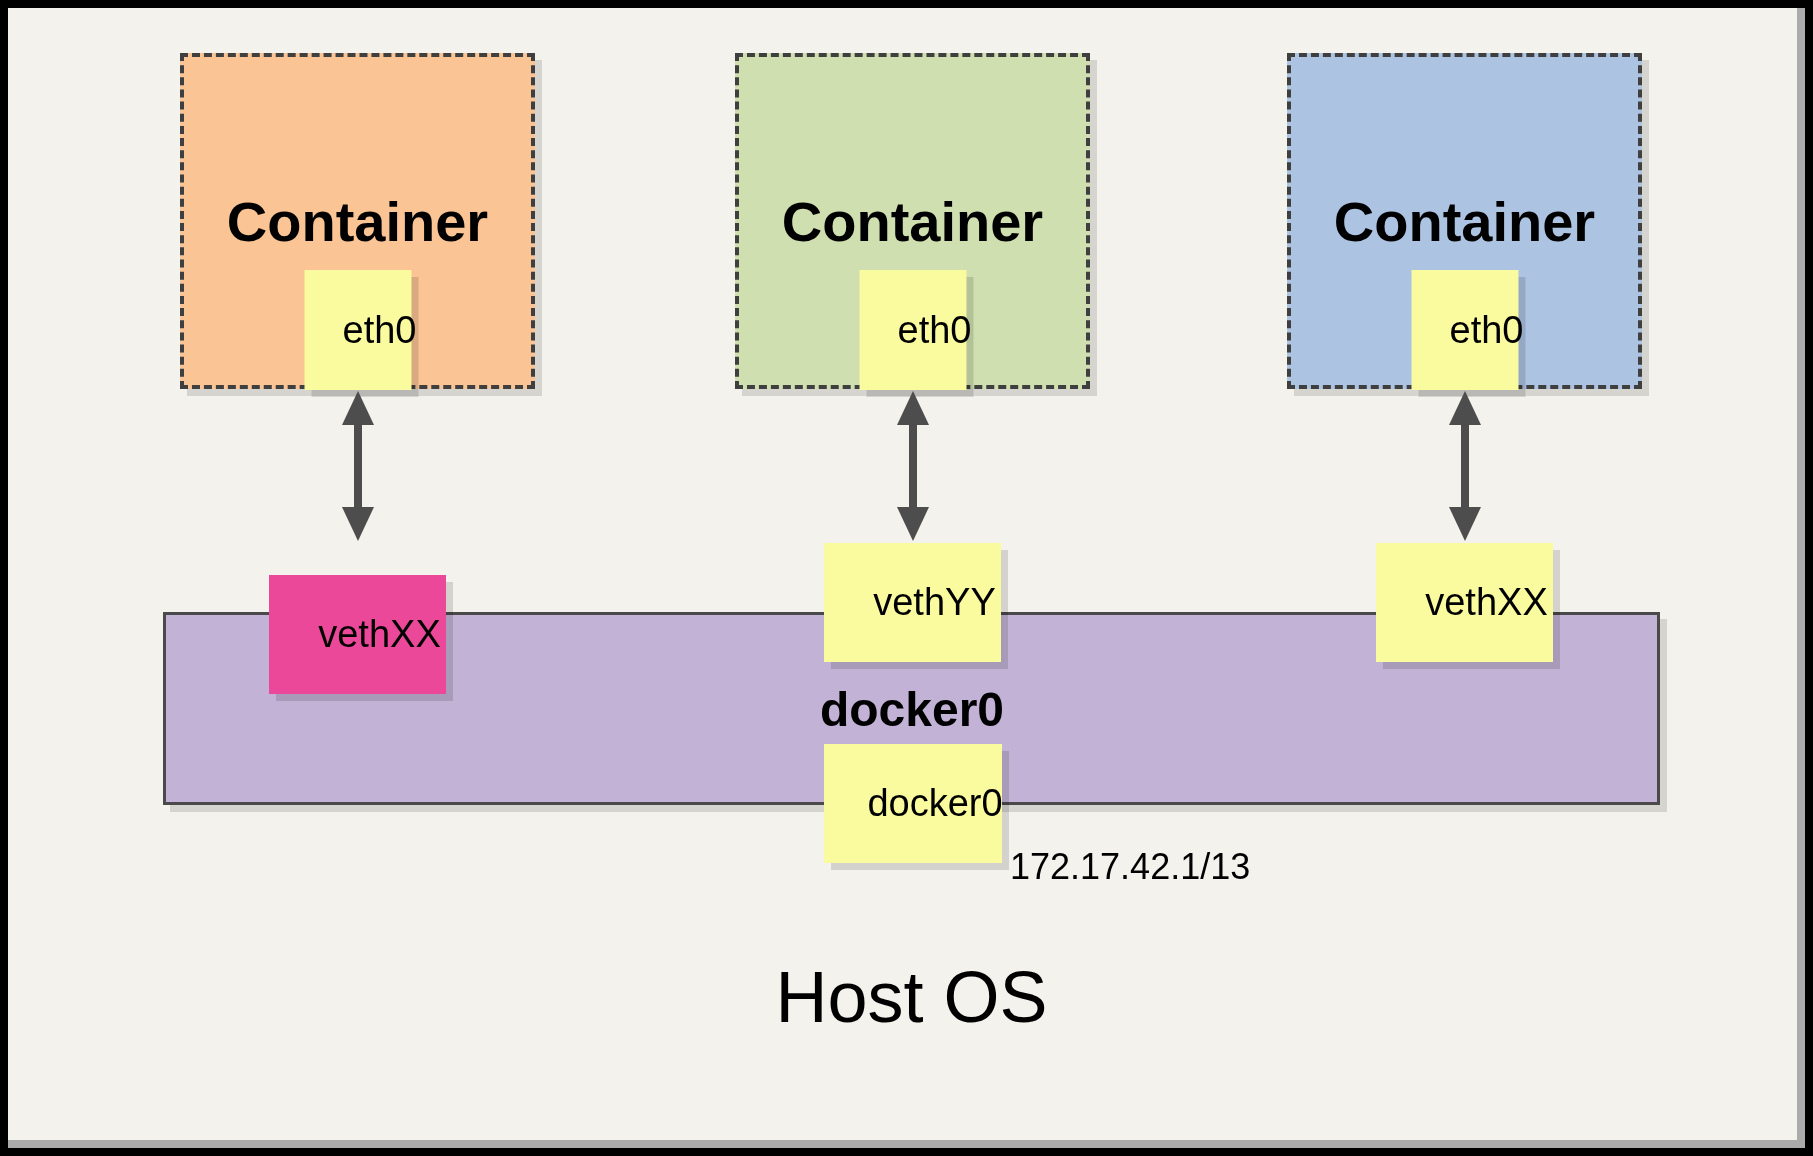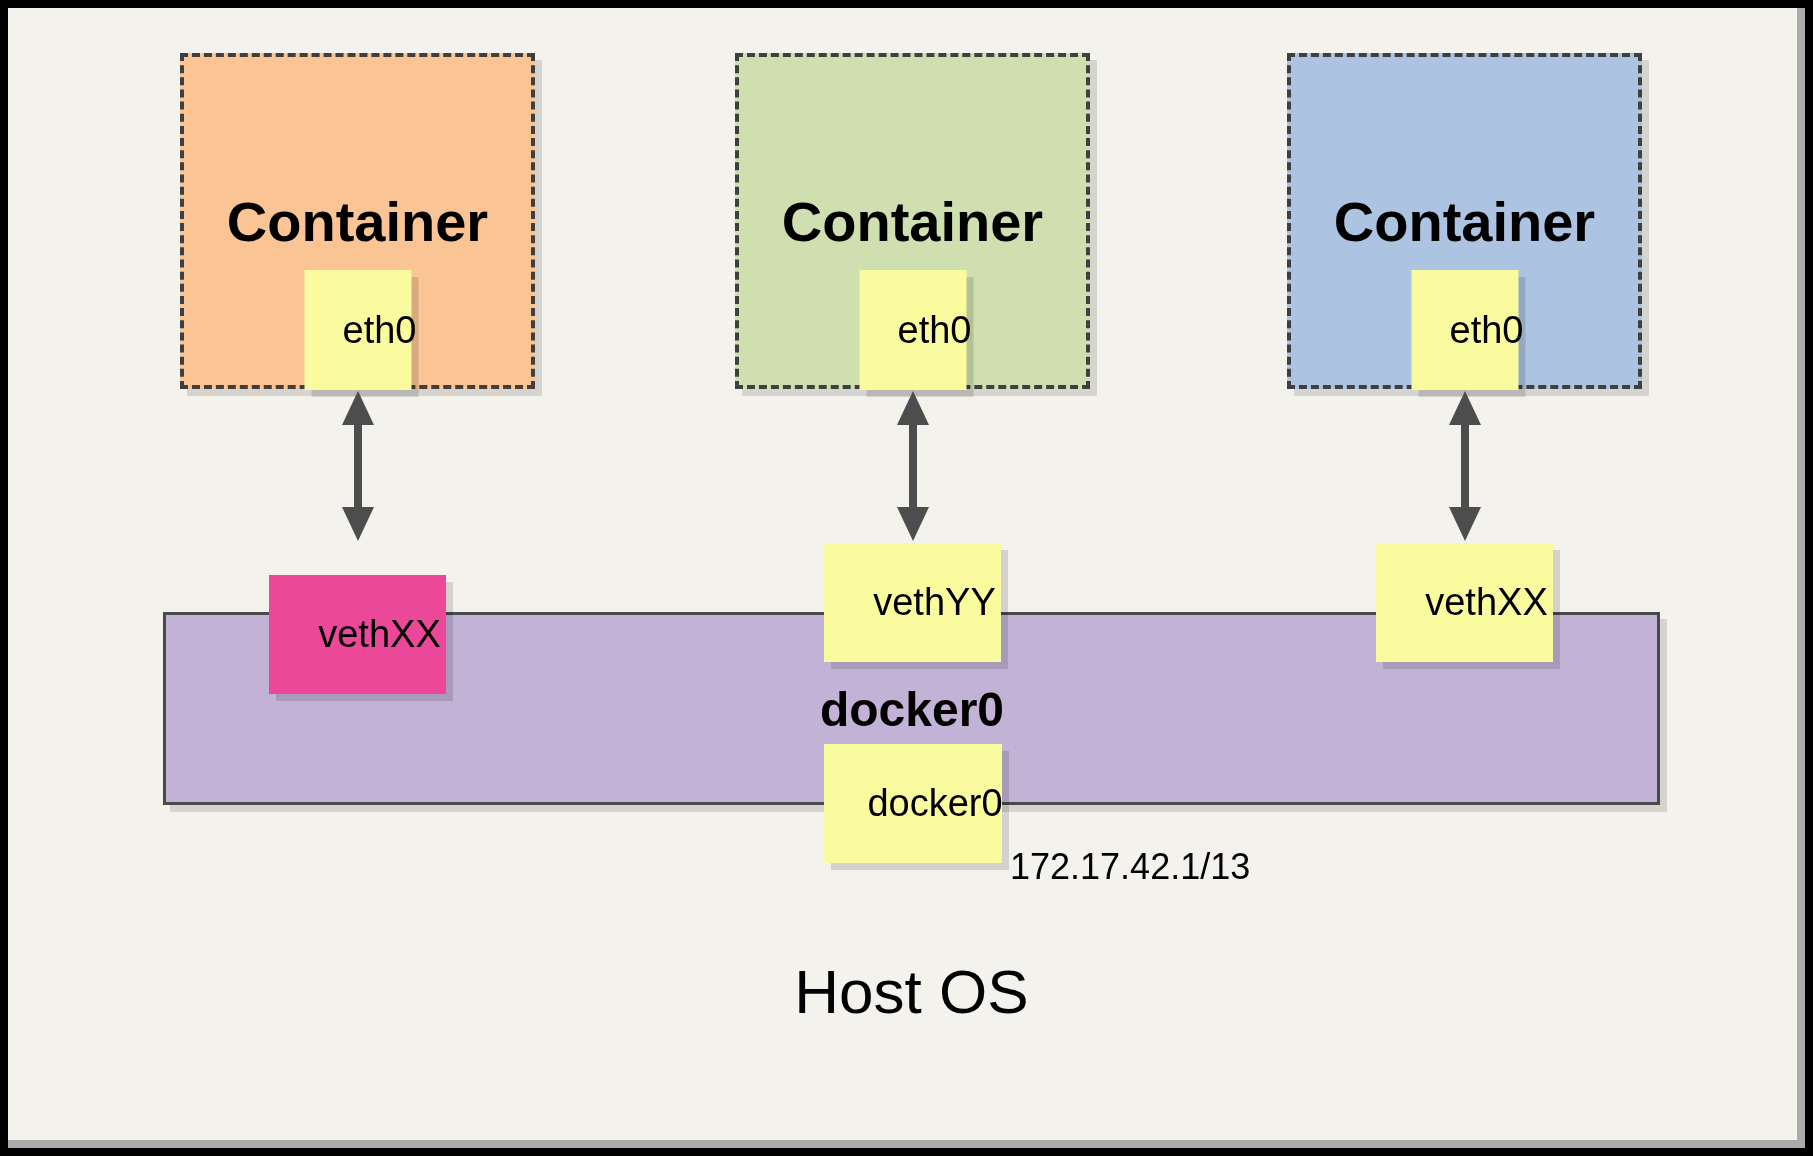--- a/index.html
+++ b/index.html
@@ -71,21 +71,21 @@
   .ip-label {
     position: absolute;
     left: 1002px; top: 838px;
     font-size: 36px; color:#000000;
     z-index: 2;
   }
   .host-label {
     position: absolute;
     left: 155px; top: 948px; width: 1497px;
     text-align: center;
-    font-size: 62px; font-weight: 400; color:#000000;
+    font-size: 72px; font-weight: 400; color:#000000;
   }
 </style>
 </head>
 <body>
 
 <div class="frame">
   <div class="page">
 
     <div class="container-box c0" style="background-color: rgb(250, 196, 148);">
       <div class="container-label">Container</div>

